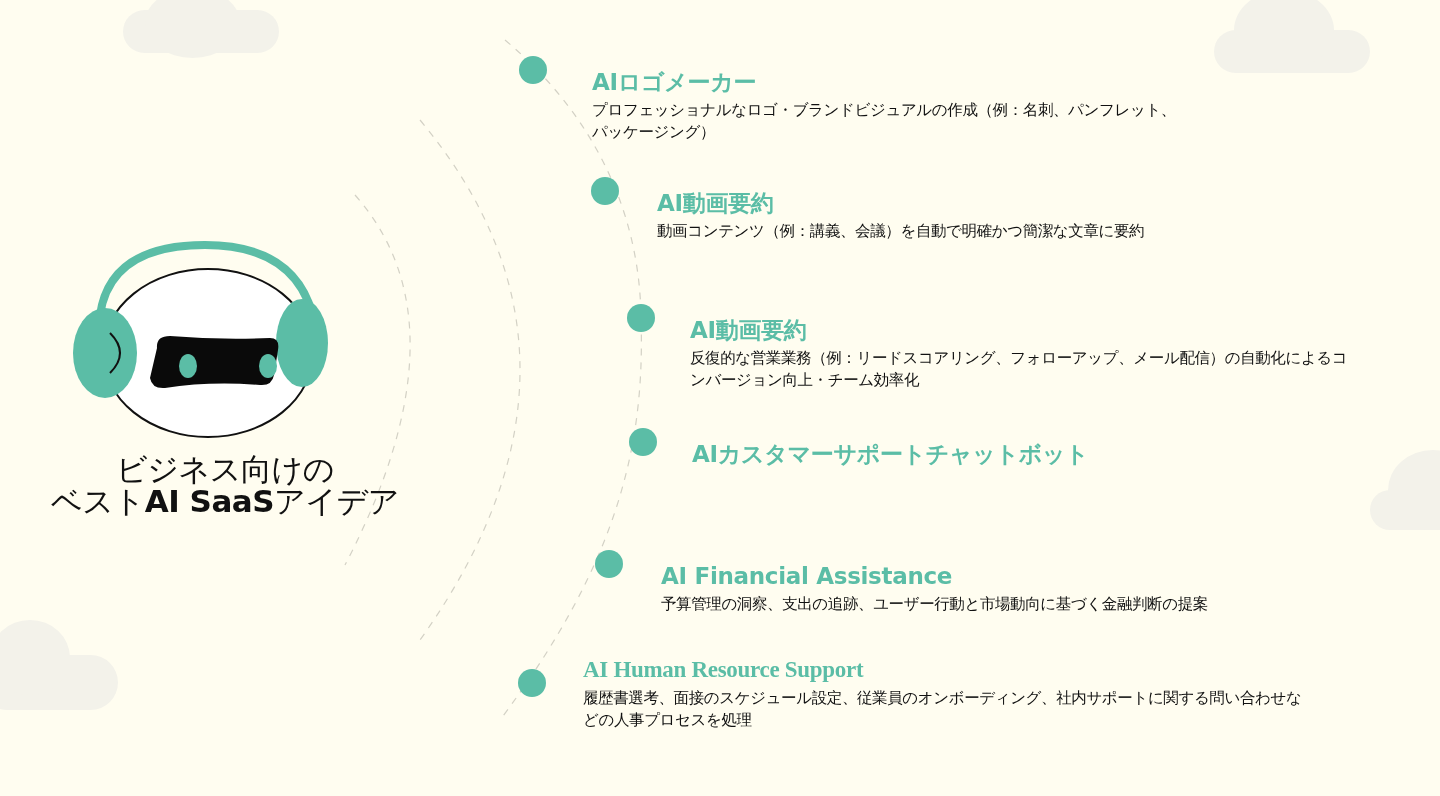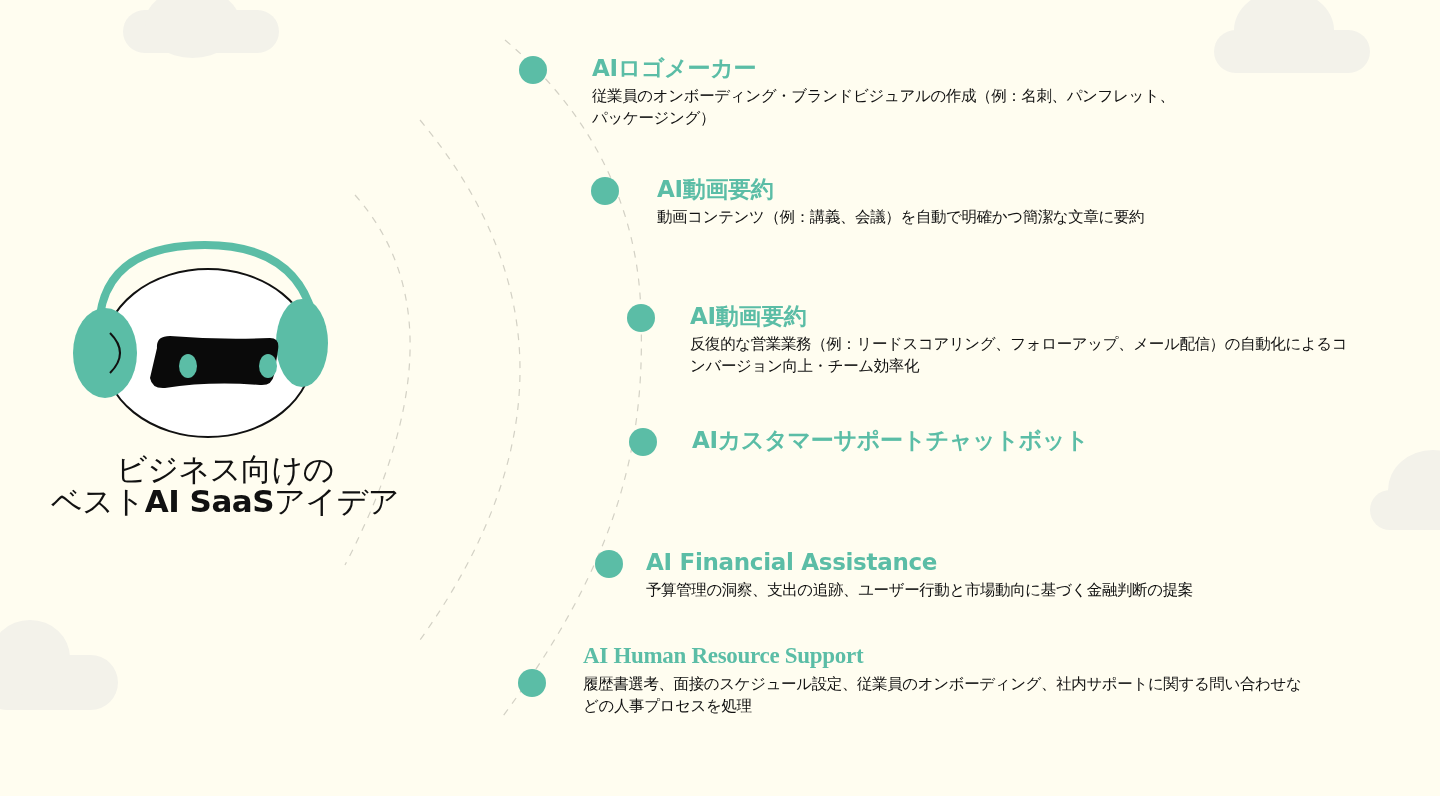--- a/index.html
+++ b/index.html
@@ -20,21 +20,21 @@
       letter-spacing: -0.5px;
     }
     .caption b { font-weight: 700; text-align: center; }
     .item { position: absolute; }
     .dot {
       position: absolute; width: 28px; height: 28px; border-radius: 50%;
       background: #5bbda6;
     }
     .item-title {
       font-weight: 700; color: #5bbda6; font-size: 23px; line-height: 28px;
-      white-space: nowrap; letter-spacing: -0.3px;
+      white-space: nowrap; letter-spacing: -0.3px; margin-top: 14px;
     }
     .item-desc {
       font-size: 15.5px; line-height: 22px; color: #111; margin-top: 3px;
       letter-spacing: -0.4px;
     }
   </style>
 </head>
 <body>
 
 <div class="cloud" style="left:123px; top:10px; width:156px; height:43px; border-radius:22px;">
@@ -68,42 +68,42 @@
 </svg>
 
 <div class="caption">
   <div>ビジネス向けの</div>
   <div><span>ベスト</span><b>AI SaaS</b><span>アイデア</span></div>
 </div>
 
 <div class="dot" style="left:519px; top:56px;"></div>
 <div class="item" style="left:592px; top:54px; width:590px;">
   <div class="item-title">AIロゴメーカー</div>
-  <div class="item-desc">従業員のオンボーディング・ブランドビジュアルの作成（例：名刺、パンフレット、パッケージング）</div>
+  <div class="item-desc">プロフェッショナルなロゴ・ブランドビジュアルの作成（例：名刺、パンフレット、パッケージング）</div>
 </div>
 
 <div class="dot" style="left:591px; top:177px;"></div>
 <div class="item" style="left:657px; top:175px; width:600px;">
   <div class="item-title">AI動画要約</div>
   <div class="item-desc">動画コンテンツ（例：講義、会議）を自動で明確かつ簡潔な文章に要約</div>
 </div>
 
 <div class="dot" style="left:627px; top:304px;"></div>
 <div class="item" style="left:690px; top:302px; width:670px;">
   <div class="item-title">AI動画要約</div>
   <div class="item-desc">反復的な営業業務（例：リードスコアリング、フォローアップ、メール配信）の自動化によるコンバージョン向上・チーム効率化</div>
 </div>
 
 <div class="dot" style="left:629px; top:428px;"></div>
 <div class="item" style="left:692px; top:426px; width:660px;">
   <div class="item-title">AIカスタマーサポートチャットボット</div>
 </div>
 
 <div class="dot" style="left:595px; top:550px;"></div>
-<div class="item" style="left:646px; top:548px; width:680px;">
+<div class="item" style="left:661px; top:548px; width:680px;">
   <div class="item-title">AI Financial Assistance</div>
   <div class="item-desc">予算管理の洞察、支出の追跡、ユーザー行動と市場動向に基づく金融判断の提案</div>
 </div>
 
 <div class="dot" style="left:518px; top:669px;"></div>
 <div class="item" style="left:583px; top:642px; width:725px;font-family:Liberation Serif, serif;">
   <div class="item-title">AI Human Resource Support</div>
   <div class="item-desc">履歴書選考、面接のスケジュール設定、従業員のオンボーディング、社内サポートに関する問い合わせなどの人事プロセスを処理</div>
 </div>
 

